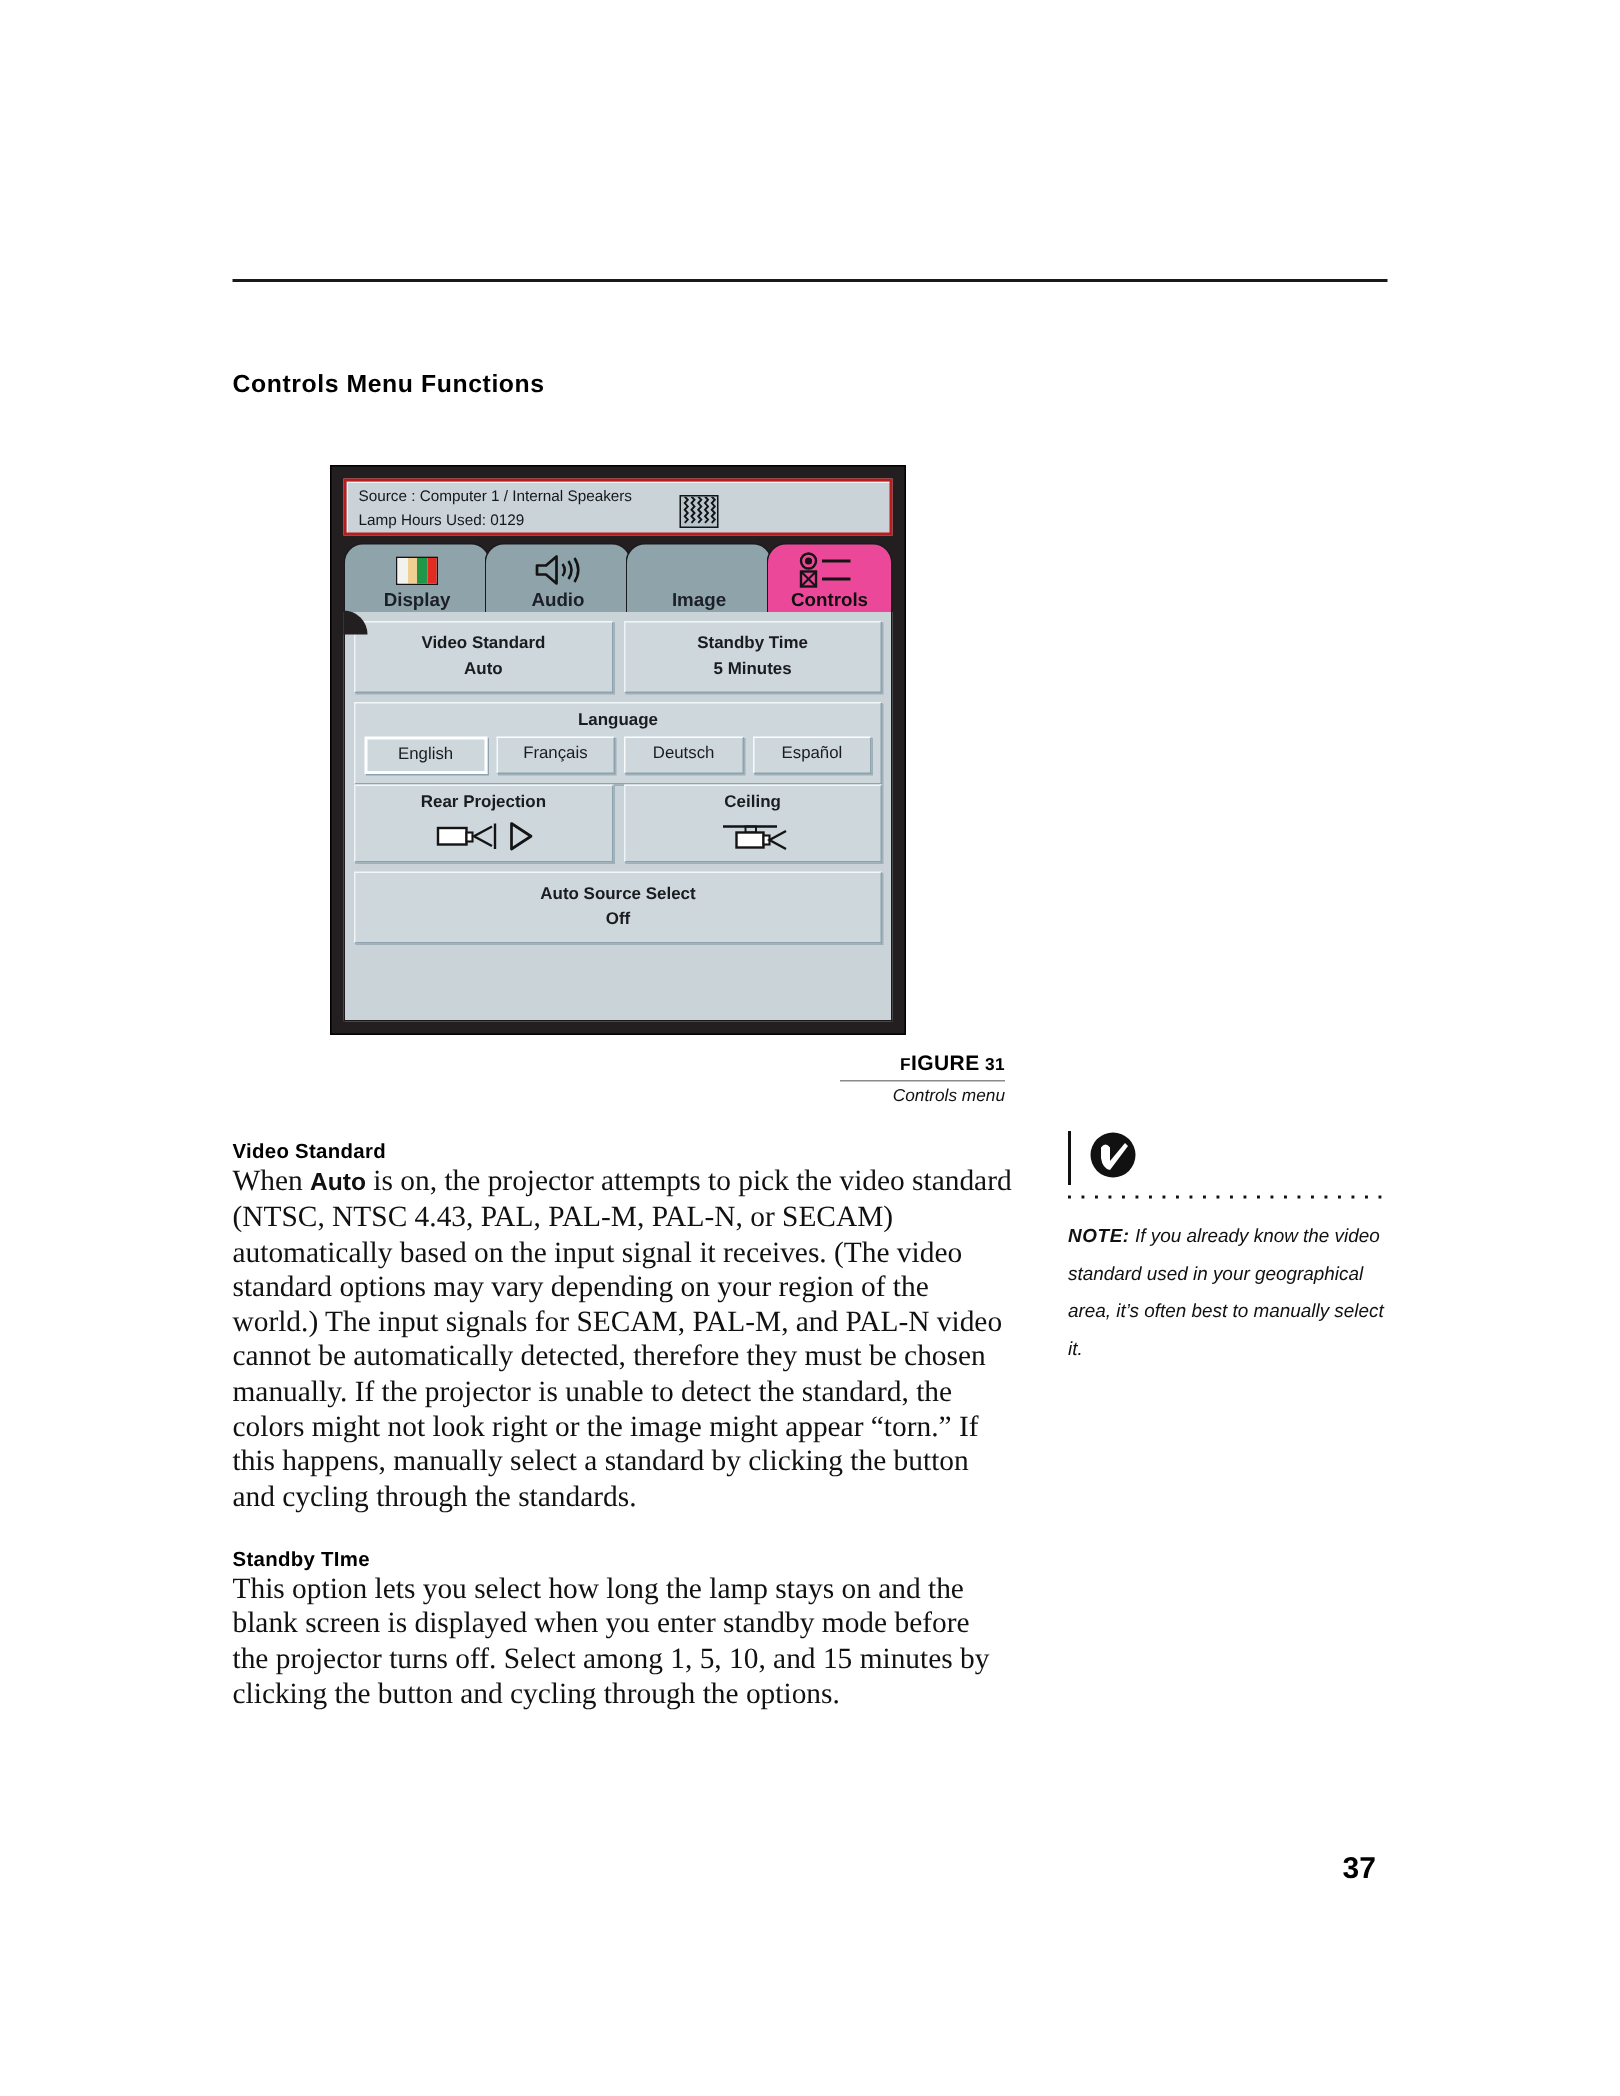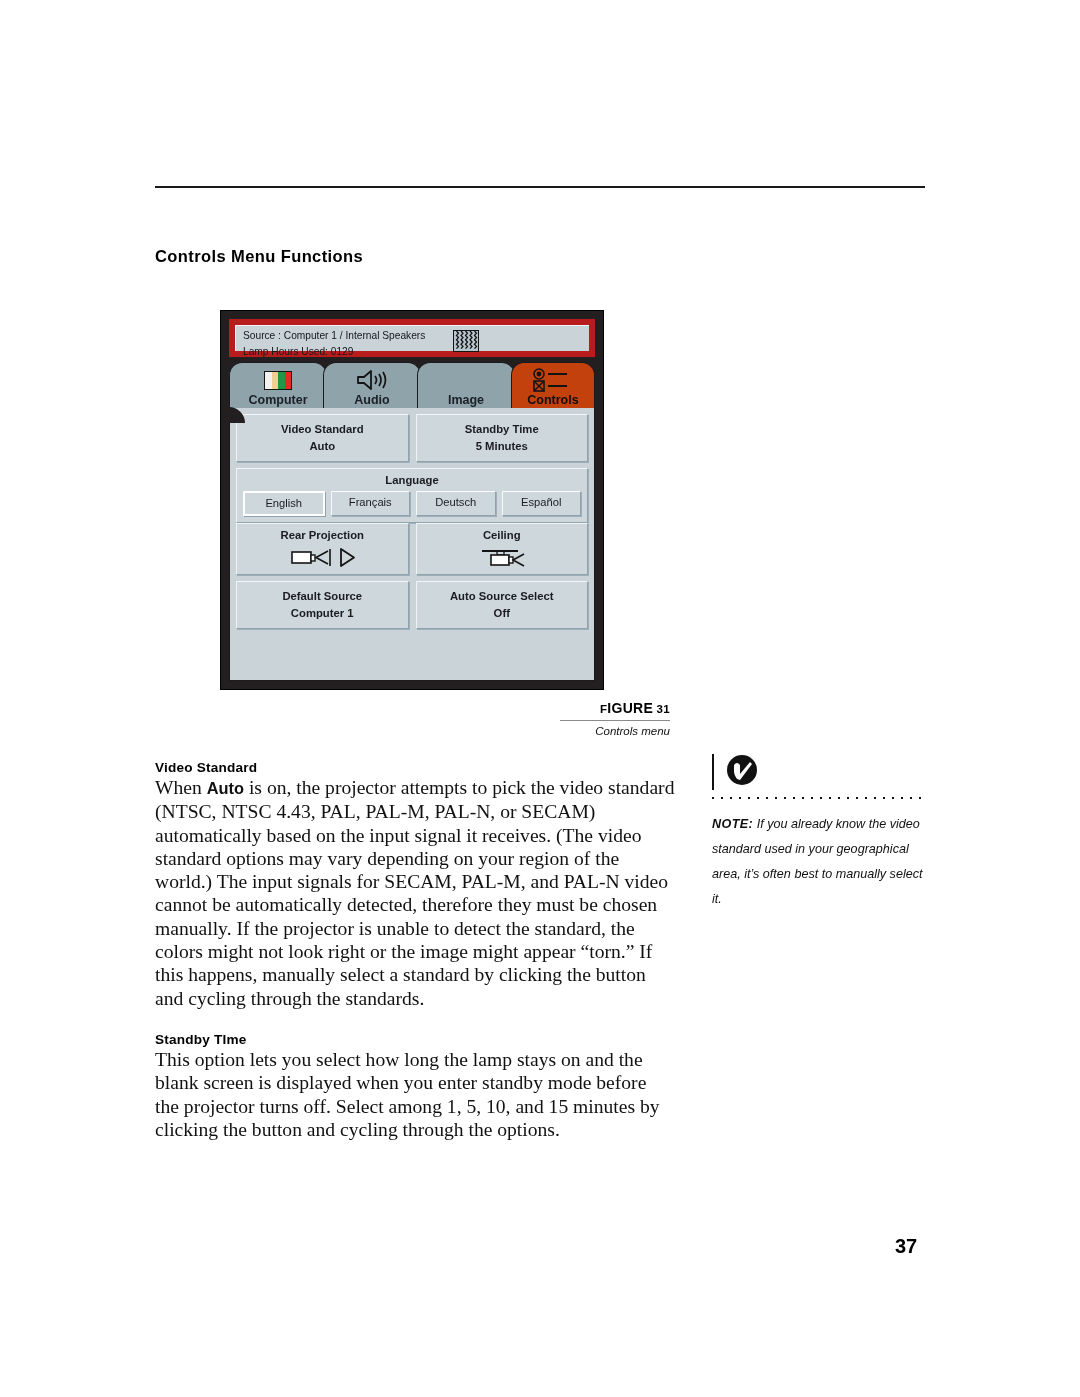--- a/index.html
+++ b/index.html
@@ -58,21 +58,21 @@
     height: 380px;
     background: #231f20;
     border: 1px solid #000;
     box-sizing: border-box;
     padding: 8px 8px 9px 8px;
     font-family: "Liberation Sans", sans-serif;
   }
 
   .osd-status {
     background: #c9d3d8;
-    border: 6px solid #b91c1c;
+    border: 2px solid #b91c1c;
     box-shadow: inset 1px 1px 0 #eef3f5;
     box-sizing: border-box;
     height: 38px;
     padding: 3px 8px 0 8px;
   }
   .osd-status div {
     font-size: 10.2px;
     line-height: 16px;
     color: #14181b;
     white-space: nowrap;
@@ -92,21 +92,21 @@
     border-top-right-radius: 13px;
     border: 1px solid #1a1a1a;
     border-bottom: none;
     box-sizing: border-box;
     display: flex;
     flex-direction: column;
     align-items: center;
     justify-content: flex-end;
   }
   .tab.active {
-    background: #c2410c;
+    background: #ec4899;
     z-index: 5;
   }
   .tab-label {
     font-size: 12.5px;
     font-weight: bold;
     color: #1c1f27;
     line-height: 14px;
     padding-bottom: 1px;
   }
   .tab.active .tab-label { color: #101010; }
@@ -353,21 +353,21 @@
 
     <div class="tab" style="left:0px; width:98px;">
       <span class="tab-icon">
         <span class="ico-bars">
           <i style="background:#f2f2ee"></i>
             <i style="background:#f0cf92"></i>
             <i style="background:#1f9648"></i>
             <i style="background:#e32b22"></i>
         </span>
       </span>
-      <span class="tab-label">Computer</span>
+      <span class="tab-label">Display</span>
     </div>
 
     <div class="tab" style="left:94px; width:98px;">
       <span class="tab-icon">
         <svg class="ico-speaker" width="34" height="22" viewBox="0 0 34 22">
           <path d="M3 8 H9 L16 2 V20 L9 14 H3 Z" fill="none" stroke="#141414" stroke-width="1.8" stroke-linejoin="round"></path>
           <path d="M20 7 Q23 11 20 15" fill="none" stroke="#141414" stroke-width="1.7"></path>
           <path d="M24 5 Q28 11 24 17" fill="none" stroke="#141414" stroke-width="1.7"></path>
           <path d="M28 3 Q33 11 28 19" fill="none" stroke="#141414" stroke-width="1.7"></path>
         </svg>
@@ -454,24 +454,20 @@
             <rect x="19" y="9" width="18" height="10" fill="#fff" stroke="#141414" stroke-width="1.6"></rect>
             <rect x="37" y="11" width="4" height="6" fill="#fff" stroke="#141414" stroke-width="1.4"></rect>
             <path d="M52 8 L41 14 L52 20" fill="none" stroke="#141414" stroke-width="1.6"></path>
           </svg>
         </span>
       </div>
     </div>
 
     <div class="btnrow">
       <div class="osdbtn">
-        <span class="b-title">Default Source</span>
-        <span class="b-value">Computer 1</span>
-      </div>
-      <div class="osdbtn">
         <span class="b-title">Auto Source Select</span>
         <span class="b-value">Off</span>
       </div>
     </div>
 
   </div>
 </div>
 
 <div class="figure-block">
   <div class="fig-num"><span>F</span><span class="small">IGURE</span>&nbsp;<span>31</span></div>

